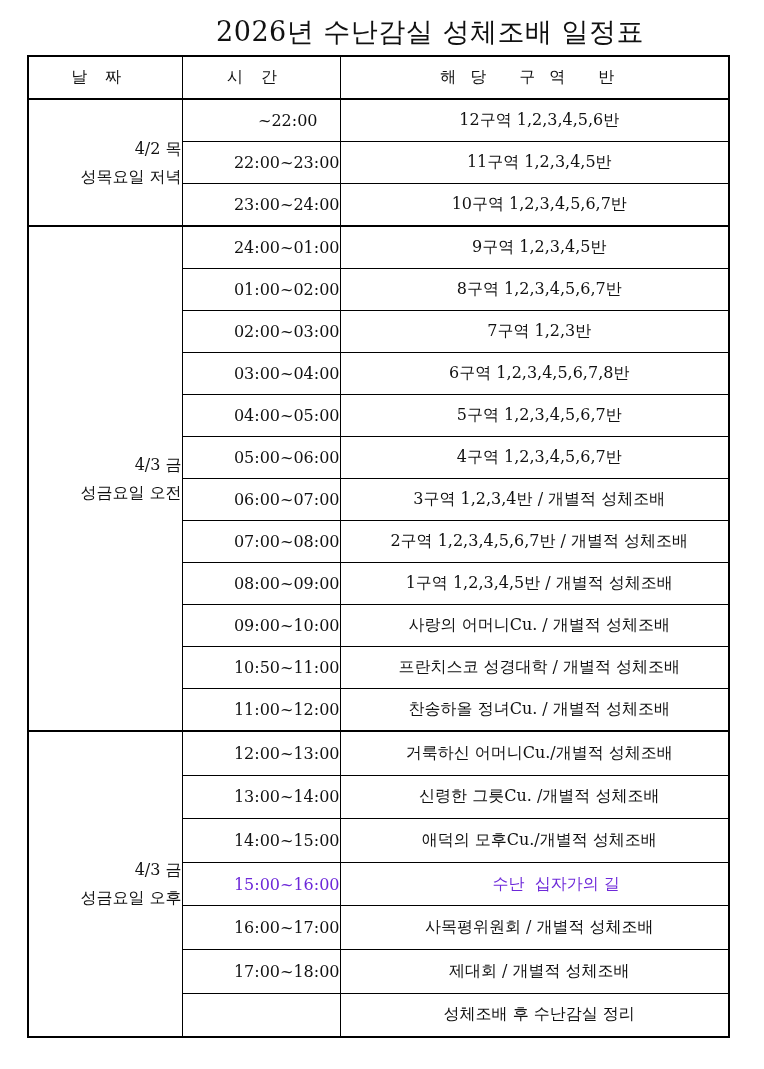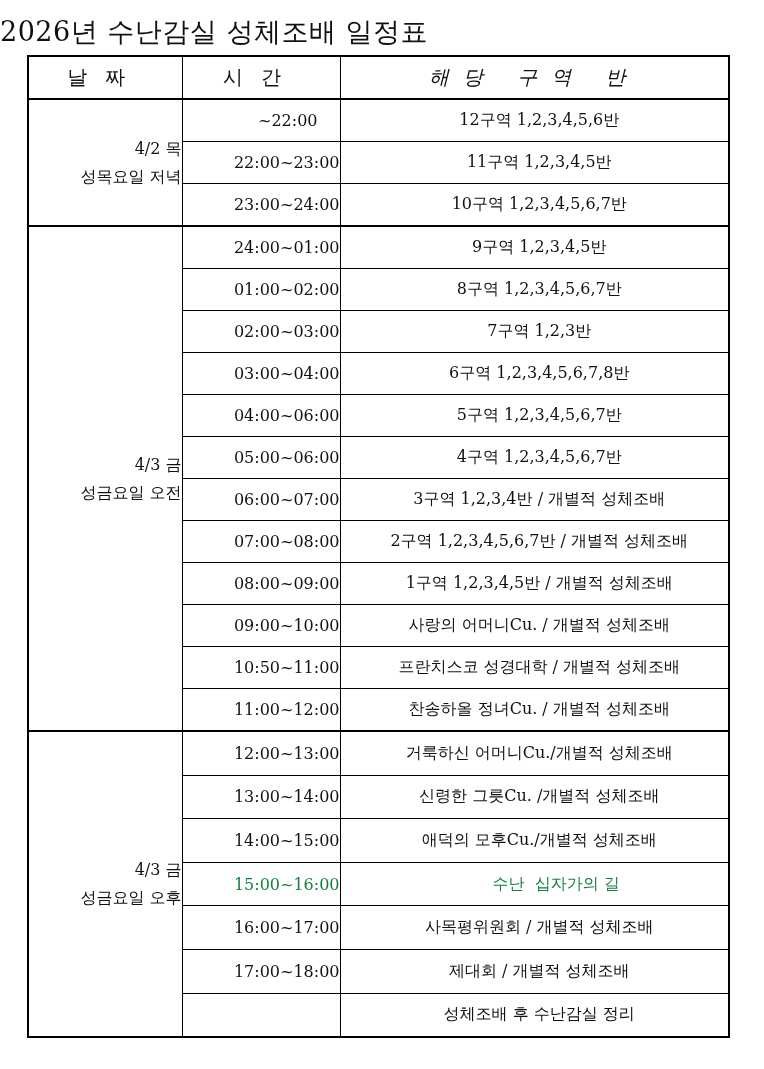--- a/index.html
+++ b/index.html
@@ -1,36 +1,36 @@
 <!DOCTYPE html>
 <html><head>
 <meta charset="utf-8">
 <style>
   html, body { margin: 0; padding: 0; background: #ffffff; }
   body { width: 764px; height: 1069px; position: relative; overflow: hidden;
          font-family: "DejaVu Serif", "Liberation Serif", serif; color: #111; }
-  .title { position: absolute; top: 14px; left: 0; width: 632px; text-align: left;
+  .title { position: absolute; top: 14px; left: 12px; width: 632px; text-align: right;
            font-size: 27px; line-height: 36px; letter-spacing: 0.5px; }
   table.sched { position: absolute; left: 27px; top: 55px; width: 701px;
                 border-collapse: collapse; table-layout: fixed; border: 2.5px solid #000; }
   table.sched col.c-date { width: 154px; }
   table.sched col.c-time { width: 158px; }
   table.sched col.c-area { width: 389px; }
   th, td { border: 1px solid #000; padding: 0; font-weight: normal; }
-  thead th { height: 41px; font-size: 20px; text-align: center; border-bottom: 2.5px solid #000; letter-spacing: 18px; }
-  thead th.h-area { letter-spacing: 14px; font-style: italic; }
+  thead th { height: 41px; font-size: 16px; text-align: center; border-bottom: 2.5px solid #000; letter-spacing: 18px; }
+  thead th.h-area { letter-spacing: 14px; }
   tbody.group tr:first-child td { border-top: 2.5px solid #000; }
   td.date { text-align: right; vertical-align: middle; font-size: 16px; line-height: 28px; }
   td.time { text-align: right; font-size: 16px; }
   td.time.right { text-align: right; padding-right: 22px; padding-left: 20px; }
   td.area { text-align: center; padding-left: 10px; font-size: 16px; white-space: nowrap; }
   tbody.g1 tr td.time, tbody.g1 tr td.area { height: 41px; }
   tbody.g2 tr td.time, tbody.g2 tr td.area { height: 41px; margin-left: 32px; }
   tbody.g3 tr td.time, tbody.g3 tr td.area { height: 42.6px; }
-  .red { color: #15803d; }
+  .red { color: #6d28d9; }
   td.area.red { padding-left: 44px; }
 </style>
 </head>
 <body>
 
 <div class="title">2026년 수난감실 성체조배 일정표</div>
 
 <table class="sched">
   <colgroup>
       <col class="c-date">
@@ -79,21 +79,21 @@
     </tr>
     <tr>
       <td class="time">02:00~03:00</td>
       <td class="area">7구역 1,2,3반</td>
     </tr>
     <tr>
       <td class="time">03:00~04:00</td>
       <td class="area">6구역 1,2,3,4,5,6,7,8반</td>
     </tr>
     <tr>
-      <td class="time">04:00~06:00</td>
+      <td class="time">04:00~05:00</td>
       <td class="area">5구역 1,2,3,4,5,6,7반</td>
     </tr>
     <tr>
       <td class="time">05:00~06:00</td>
       <td class="area">4구역 1,2,3,4,5,6,7반</td>
     </tr>
     <tr>
       <td class="time">06:00~07:00</td>
       <td class="area">3구역 1,2,3,4반 / 개별적 성체조배</td>
     </tr>

